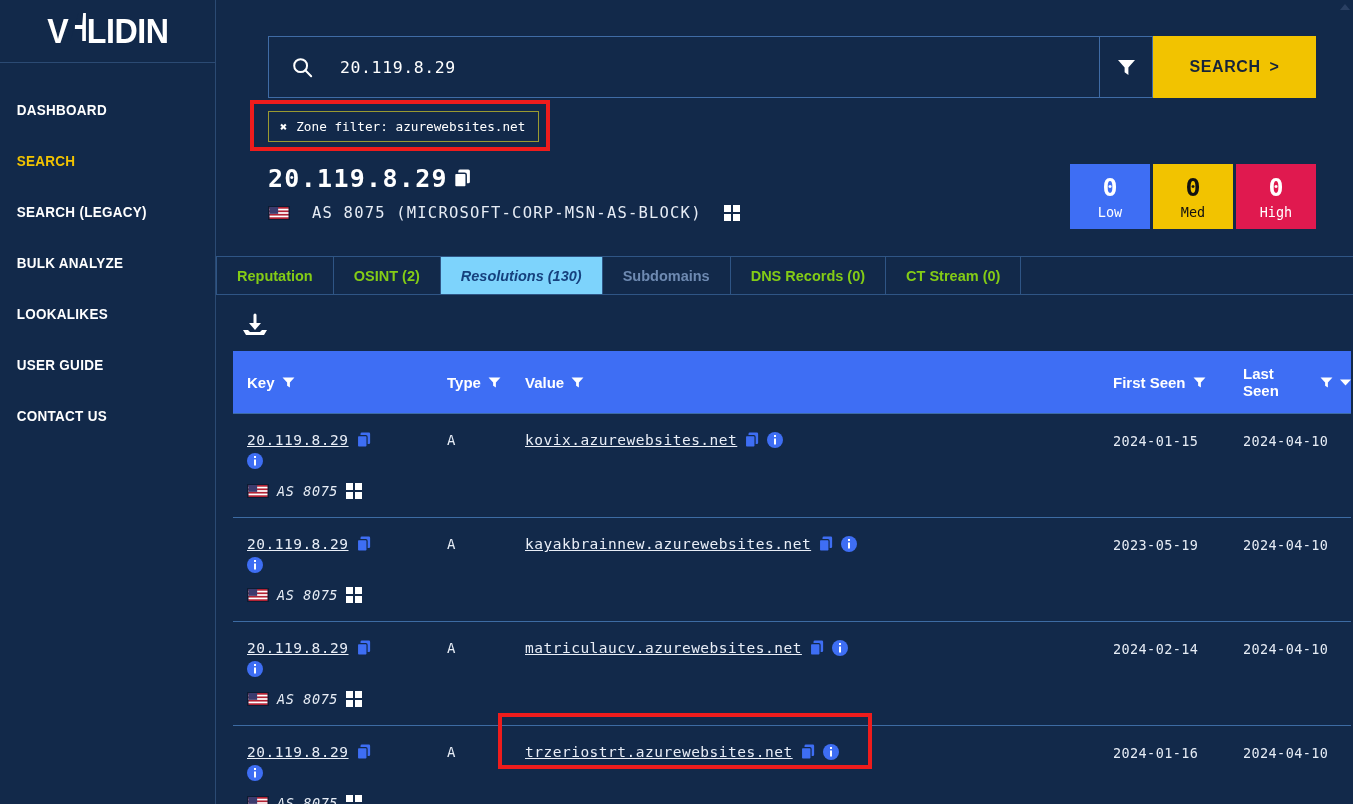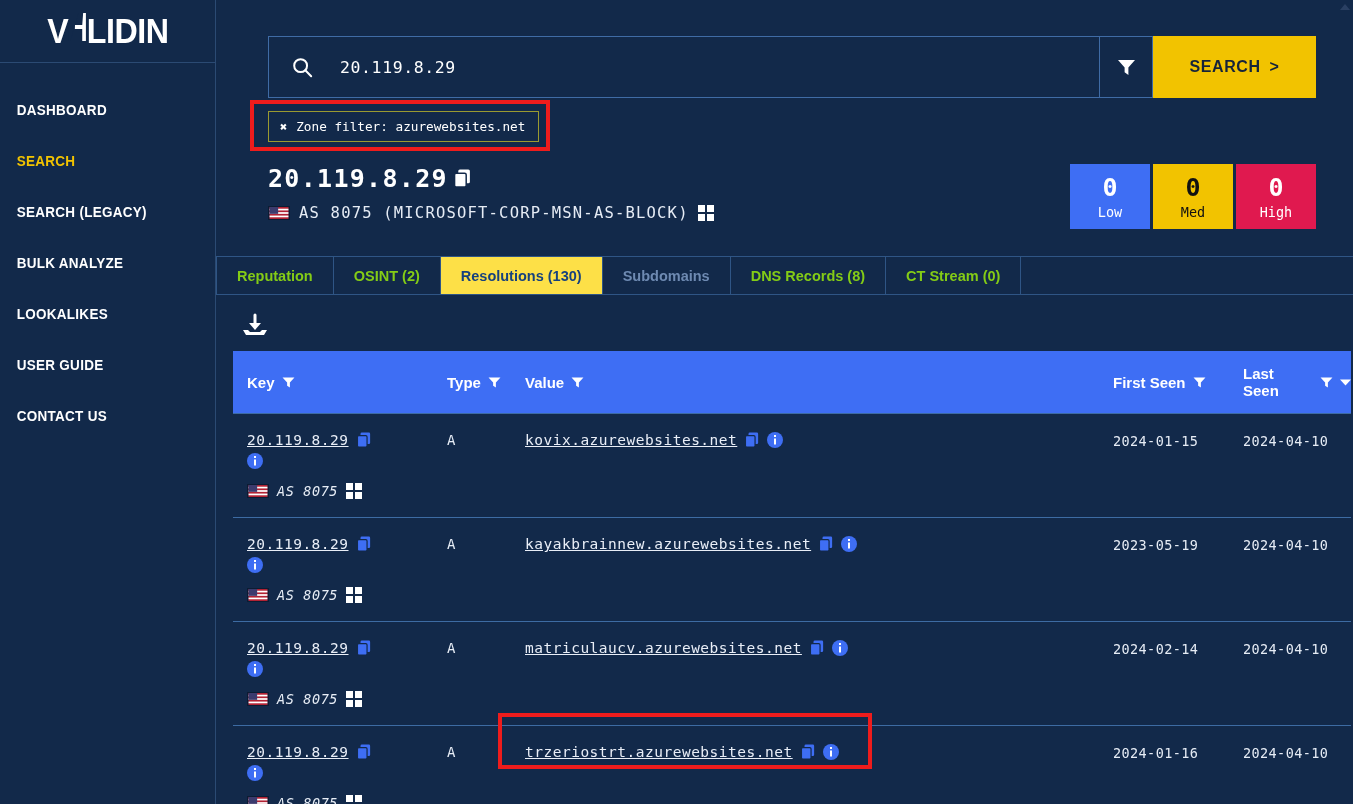--- a/index.html
+++ b/index.html
@@ -117,21 +117,21 @@
     display: flex; align-items: flex-start; justify-content: space-between;
     margin: 22px 37px 0 52px;
   }
   .iptitle {
     color: #ffffff;
     font-family: "DejaVu Sans Mono", monospace;
     font-size: 25px; font-weight: 700; letter-spacing: 1.3px;
     display: flex; align-items: center; gap: 6px;
   }
   .asline {
-    display: flex; align-items: center; gap: 9px;
+    display: flex; align-items: center; gap: 22px;
     margin-top: 11px;
     color: #e6ecf5;
     font-family: "DejaVu Sans Mono", monospace;
     font-size: 15.5px; letter-spacing: 1.2px;
   }
   .flag {
     width: 22px; height: 14px; flex: none;
     border: 1px solid #0c1c33;
   }
   .winlogo { width: 16px; height: 16px; flex: none; display: grid;
@@ -159,21 +159,21 @@
   .tab {
     display: flex; align-items: center; justify-content: center;
     padding: 0 20px;
     color: #84cc16;
     font-family: "Liberation Sans Narrow", "Liberation Sans", sans-serif;
     font-weight: 700; font-size: 14.5px;
     border-right: 1px solid #2f5585;
     cursor: pointer; white-space: nowrap;
   }
   .tab:first-child { border-left: 1px solid #2f5585; }
-  .tab.active { background: #fde047; color: #16417e; }
+  .tab.active { background: #7dd3fc; color: #16417e; font-style: italic; }
   .tab.disabled { color: #6e8ab2; text-align: right; }
 
   
   .viewrow {
     display: flex; align-items: center; justify-content: space-between;
     margin: 18px 17px 0 24px;
   }
   .viewtoggle { display: flex; align-items: center; gap: 12px; }
   .vlabel {
     color: #ffffff;
@@ -346,21 +346,21 @@
           <span class="lbl">High</span>
         </div>
       </div>
     </div>
 
     <div class="tabs">
       <div class="tab">Reputation</div>
       <div class="tab">OSINT (2)</div>
       <div class="tab active">Resolutions (130)</div>
       <div class="tab disabled">Subdomains</div>
-      <div class="tab">DNS Records (8)</div>
+      <div class="tab">DNS Records (0)</div>
       <div class="tab">CT Stream (0)</div>
     </div>
 
     <div class="viewrow">
       <svg class="dl-icon" width="30" height="26" viewBox="0 0 30 26">
         <path d="M15 2 L15 12" stroke="#ffffff" stroke-width="3" stroke-linecap="round"></path>
         <polygon points="9,10 21,10 15,17" fill="#ffffff"></polygon>
         <path d="M3 17 L6 22 L24 22 L27 17 L22 17 L20 19 L10 19 L8 17 Z" fill="#ffffff"></path>
       </svg>
     </div>

